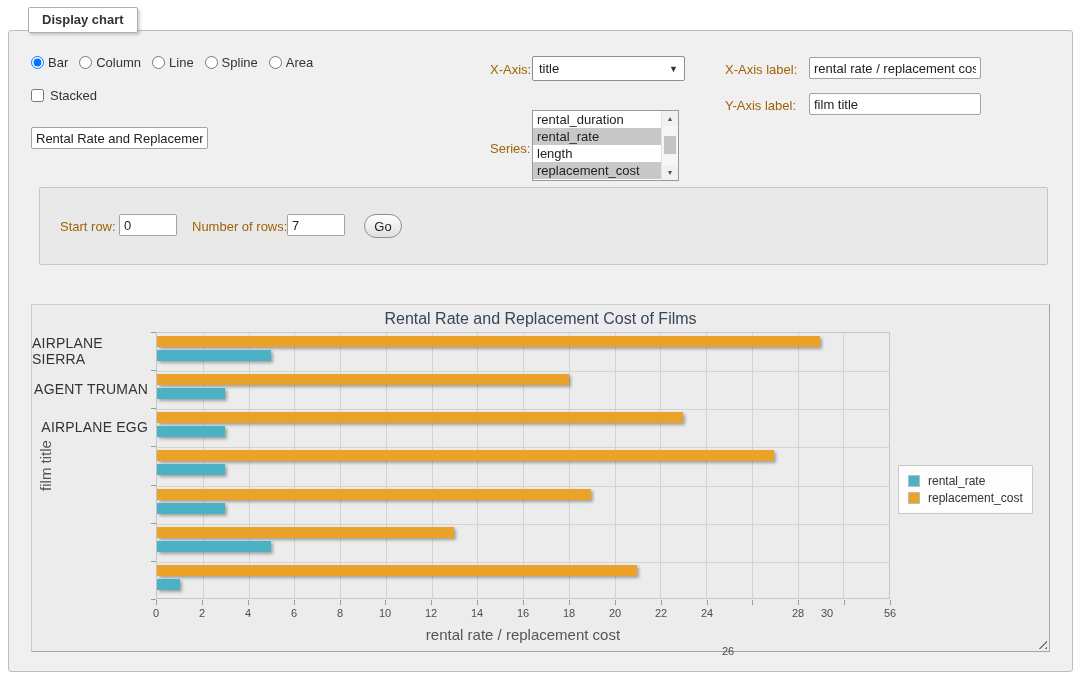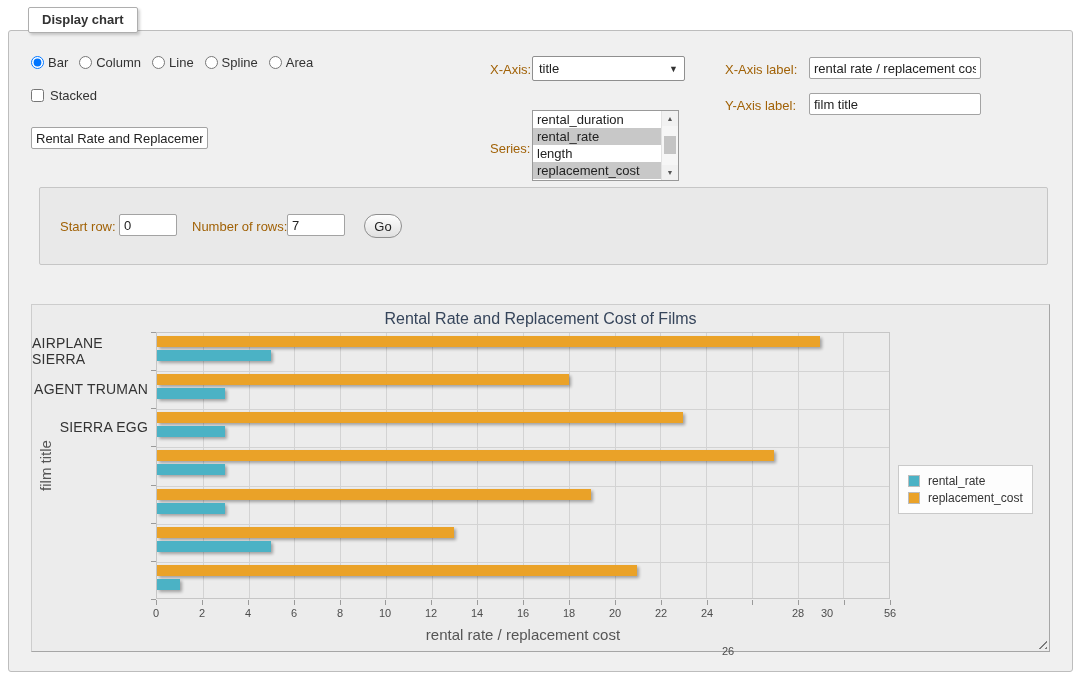--- a/index.html
+++ b/index.html
@@ -206,21 +206,21 @@
       </div>
     <div class="resize-handle"></div>
   <div class="bar" style="left: 125px; top: 31px; width: 663px; background: rgb(234, 162, 40);"></div>
       <div class="bar" style="left: 125px; top: 45px; width: 114px; background: rgb(75, 178, 197);"></div>
       <div class="cat" style="top: 27px; height: 38.1429px;">AIRPLANE SIERRA</div>
       <div class="bar" style="left: 125px; top: 69px; width: 412px; background: rgb(234, 162, 40);"></div>
       <div class="bar" style="left: 125px; top: 83px; width: 68px; background: rgb(75, 178, 197);"></div>
       <div class="cat" style="top: 65.1429px; height: 38.1429px;">AGENT TRUMAN</div>
       <div class="bar" style="left: 125px; top: 107px; width: 526px; background: rgb(234, 162, 40);"></div>
       <div class="bar" style="left: 125px; top: 121px; width: 68px; background: rgb(75, 178, 197);"></div>
-      <div class="cat" style="top: 103.286px; height: 38.1429px;">SIERRA EGG</div>
+      <div class="cat" style="top: 103.286px; height: 38.1429px;">AIRPLANE EGG</div>
       <div class="bar" style="left: 125px; top: 145px; width: 617px; background: rgb(234, 162, 40);"></div>
       <div class="bar" style="left: 125px; top: 159px; width: 68px; background: rgb(75, 178, 197);"></div>
       <div class="bar" style="left: 125px; top: 184px; width: 434px; background: rgb(234, 162, 40);"></div>
       <div class="bar" style="left: 125px; top: 198px; width: 68px; background: rgb(75, 178, 197);"></div>
       <div class="bar" style="left: 125px; top: 222px; width: 297px; background: rgb(234, 162, 40);"></div>
       <div class="bar" style="left: 125px; top: 236px; width: 114px; background: rgb(75, 178, 197);"></div>
       <div class="bar" style="left: 125px; top: 260px; width: 480px; background: rgb(234, 162, 40);"></div>
       <div class="bar" style="left: 125px; top: 274px; width: 23px; background: rgb(75, 178, 197);"></div>
       <div class="ytick" style="top: 27px;"></div>
       <div class="ytick" style="top: 65px;"></div>

